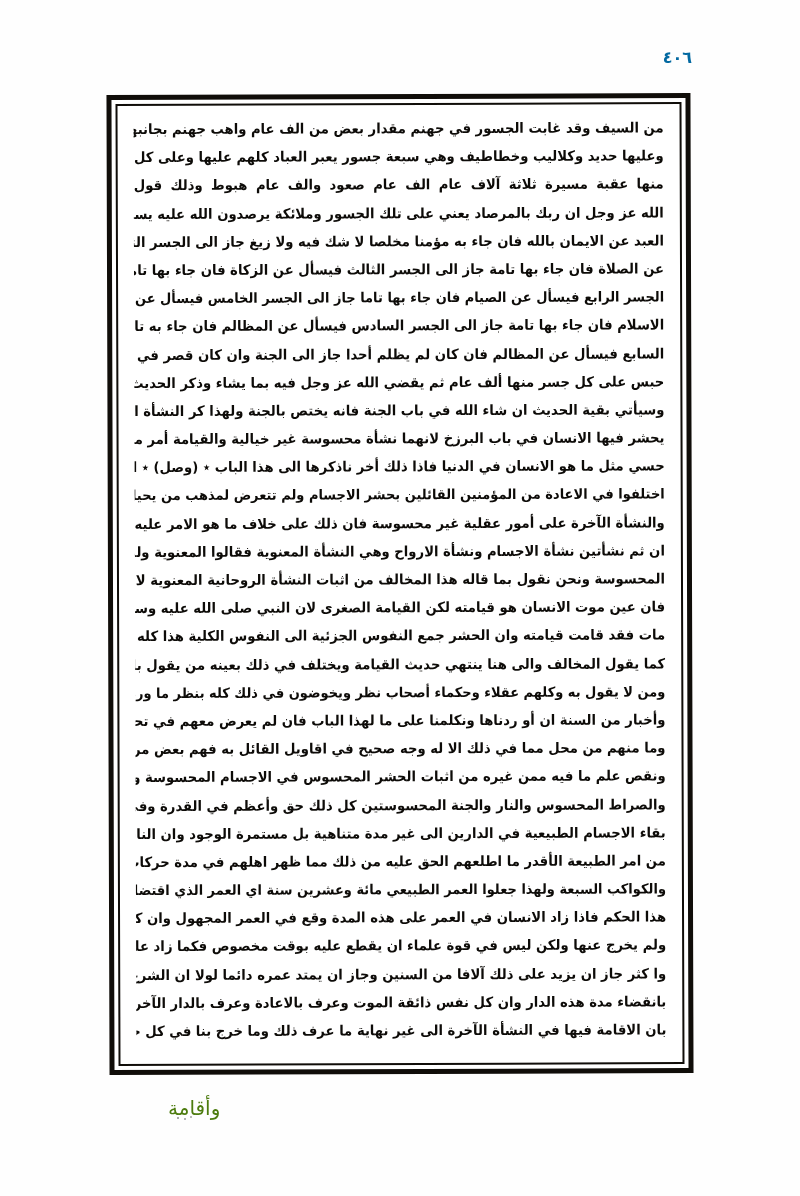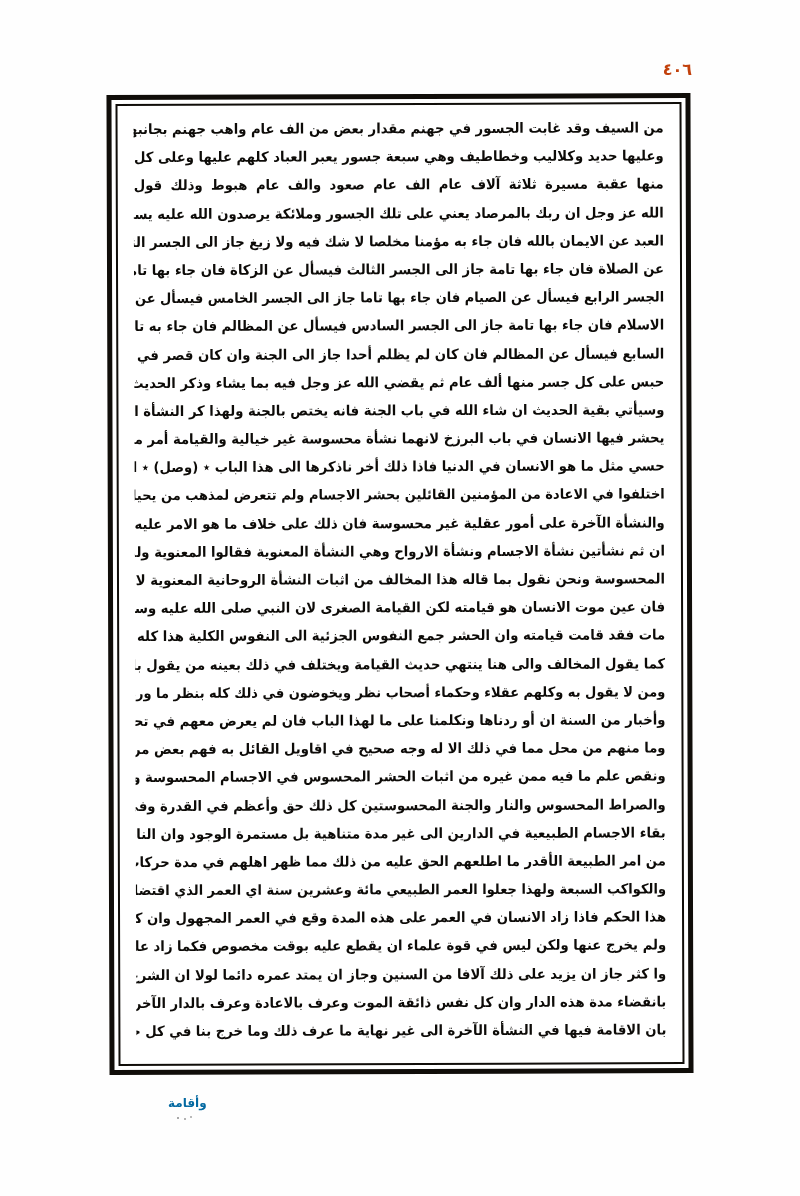--- a/index.html
+++ b/index.html
@@ -17,26 +17,26 @@
 
   #page {
     position: absolute;
     inset: 0;
     background: #fefefe;
   }
 
   
   #folio {
     position: absolute;
-    top: 60px;
+    top: 48px;
     right: 108px;
     font-family: "DejaVu Sans", sans-serif;
     font-size: 16px;
     font-weight: bold;
-    color: #c2410c;
+    color: #0369a1;
     letter-spacing: 1px;
     direction: rtl;
     unicode-bidi: isolate;
   }
 
   
   #frame-outer {
     position: absolute;
     left: 108px;
     top: 94px;
@@ -96,23 +96,23 @@
   .line.gap { text-align-last: justify; }
 
   
   #catchword {
     position: absolute;
     left: 168px;
     top: 1096px;
     direction: rtl;
     unicode-bidi: isolate;
     font-family: "DejaVu Sans", sans-serif;
-    font-size: 12px;
-    font-weight: bold;
-    color: #0369a1;
+    font-size: 20px;
+    font-weight: normal;
+    color: #4d7c0f;
   }
 
   
   #speckle {
     position: absolute;
     left: 176px;
     top: 1116px;
     width: 18px;
     height: 5px;
     background:

